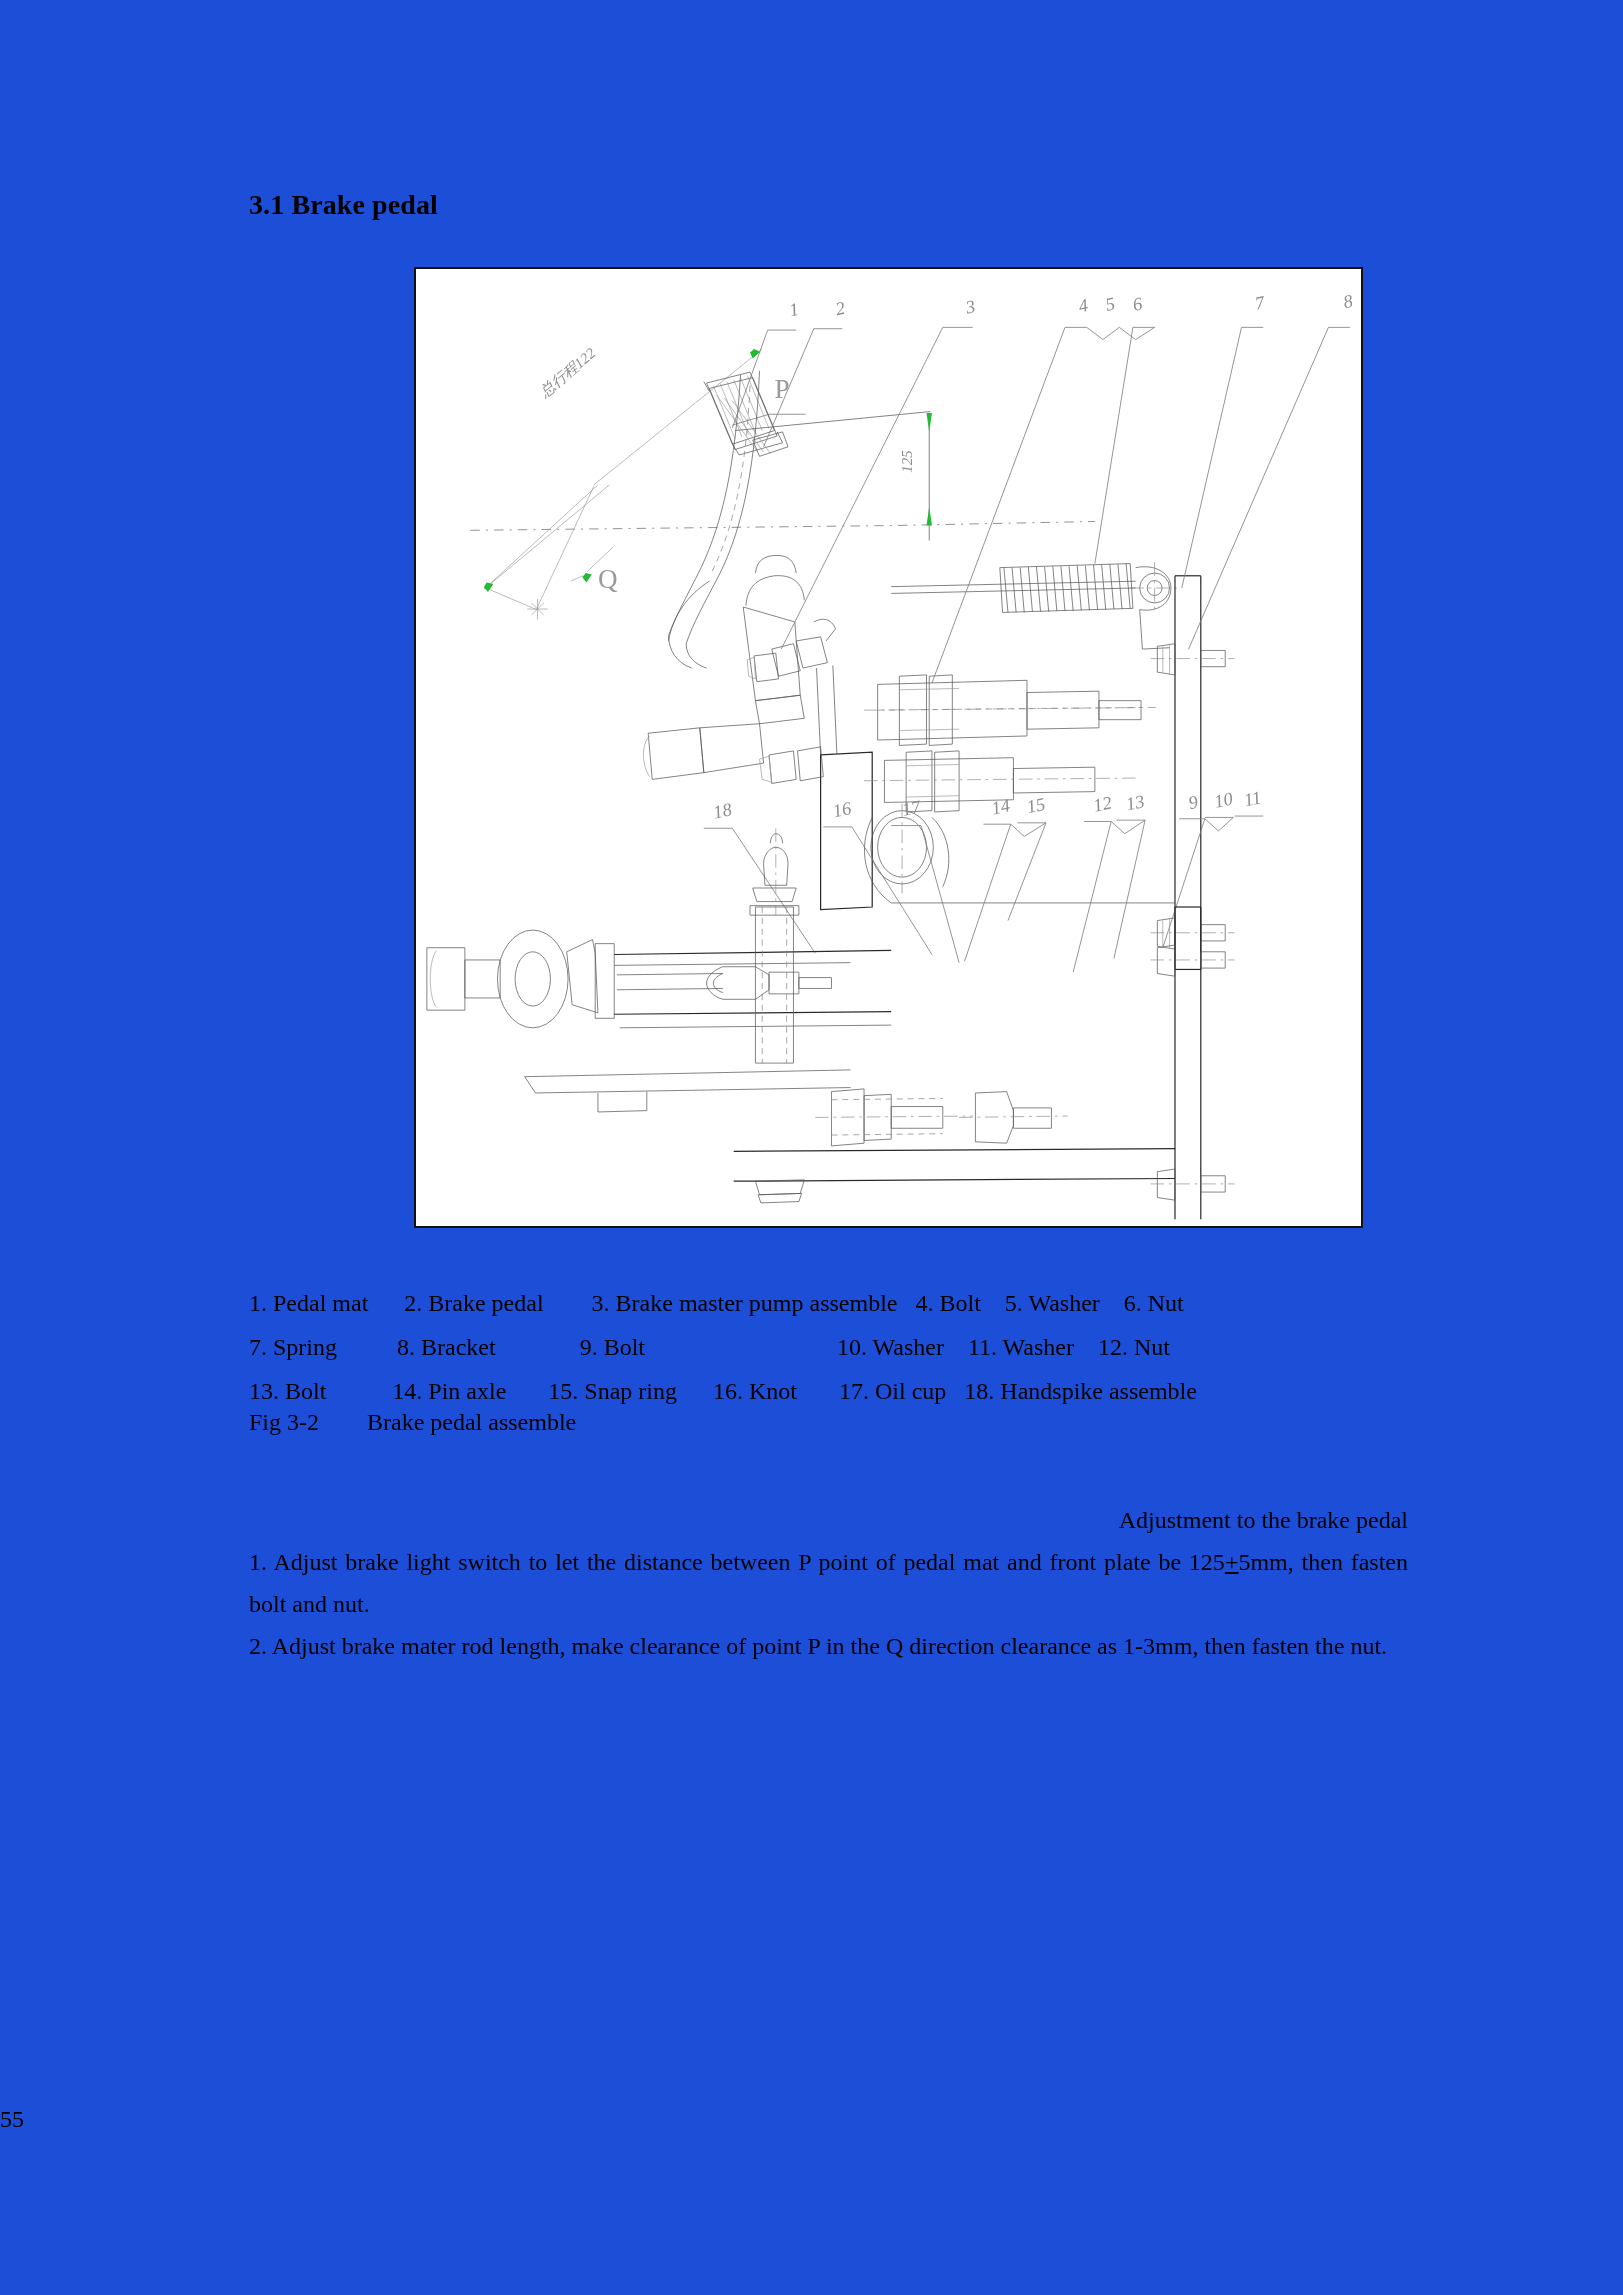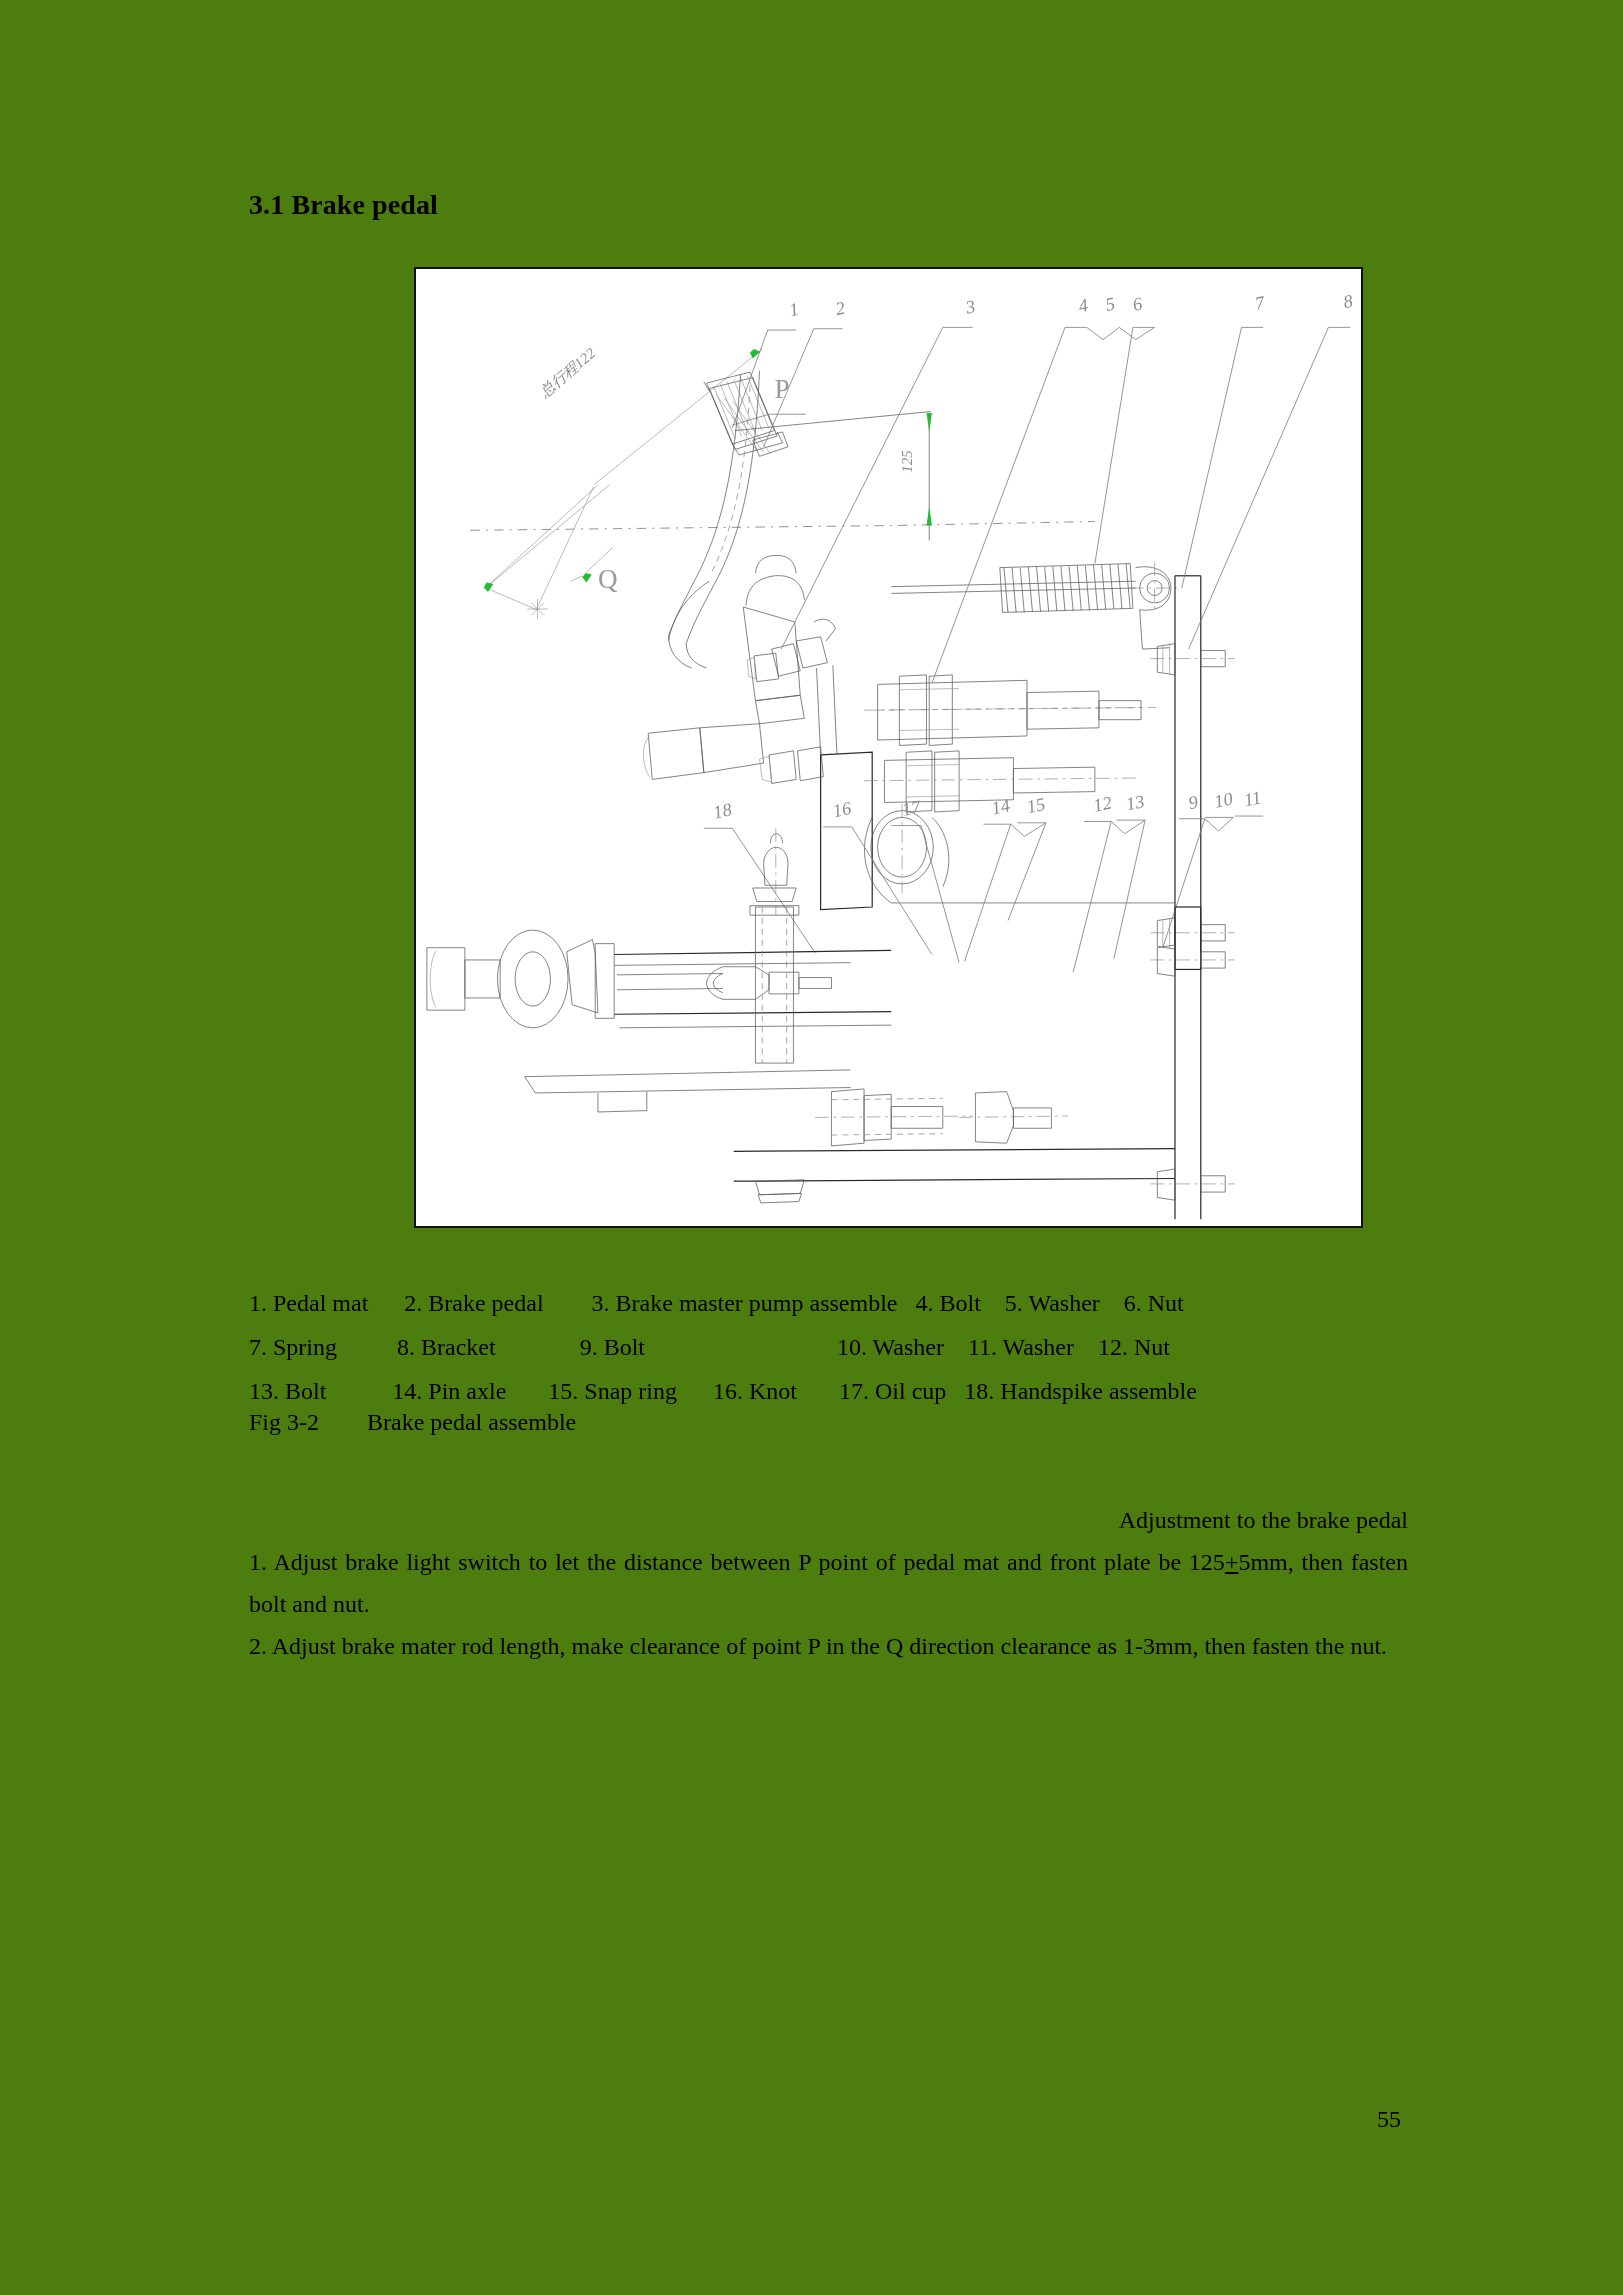--- a/index.html
+++ b/index.html
@@ -8,21 +8,21 @@
     background: #ffffff;
   }
   body {
     font-family: "Liberation Serif", "DejaVu Serif", serif;
     color: #000000;
   }
   #page {
     position: relative;
     width: 1623px;
     height: 2295px;
-    background: #4d7c0f;
+    background: #1d4ed8;
     overflow: hidden;
   }
 
   
   #section-title {
     position: absolute;
     left: 249px;
     top: 189px;
     font-size: 28px;
     font-weight: bold;
@@ -92,21 +92,21 @@
   .pm {
     text-decoration: underline;
   }
 
   
   #page-number {
     position: absolute;
     left: 0;
     top: 2106px;
     width: 1401px;
-    text-align: right;
+    text-align: left;
     font-size: 24px;
   }
 
   
   .cad-thin   { fill: none; stroke: #5a5a5a; stroke-width: 1.1; }
   .cad-solid  { fill: none; stroke: #2a2a2a; stroke-width: 1.8; }
   .cad-light  { fill: none; stroke: #9a9a9a; stroke-width: 1.0; }
   .cad-dash   { fill: none; stroke: #7a7a7a; stroke-width: 1.2; stroke-dasharray: 14 9 3 9; }
   .cad-hidden { fill: none; stroke: #8a8a8a; stroke-width: 1.1; stroke-dasharray: 9 7; }
   .cad-center { fill: none; stroke: #8a8a8a; stroke-width: 1.0; stroke-dasharray: 20 7 4 7; }

